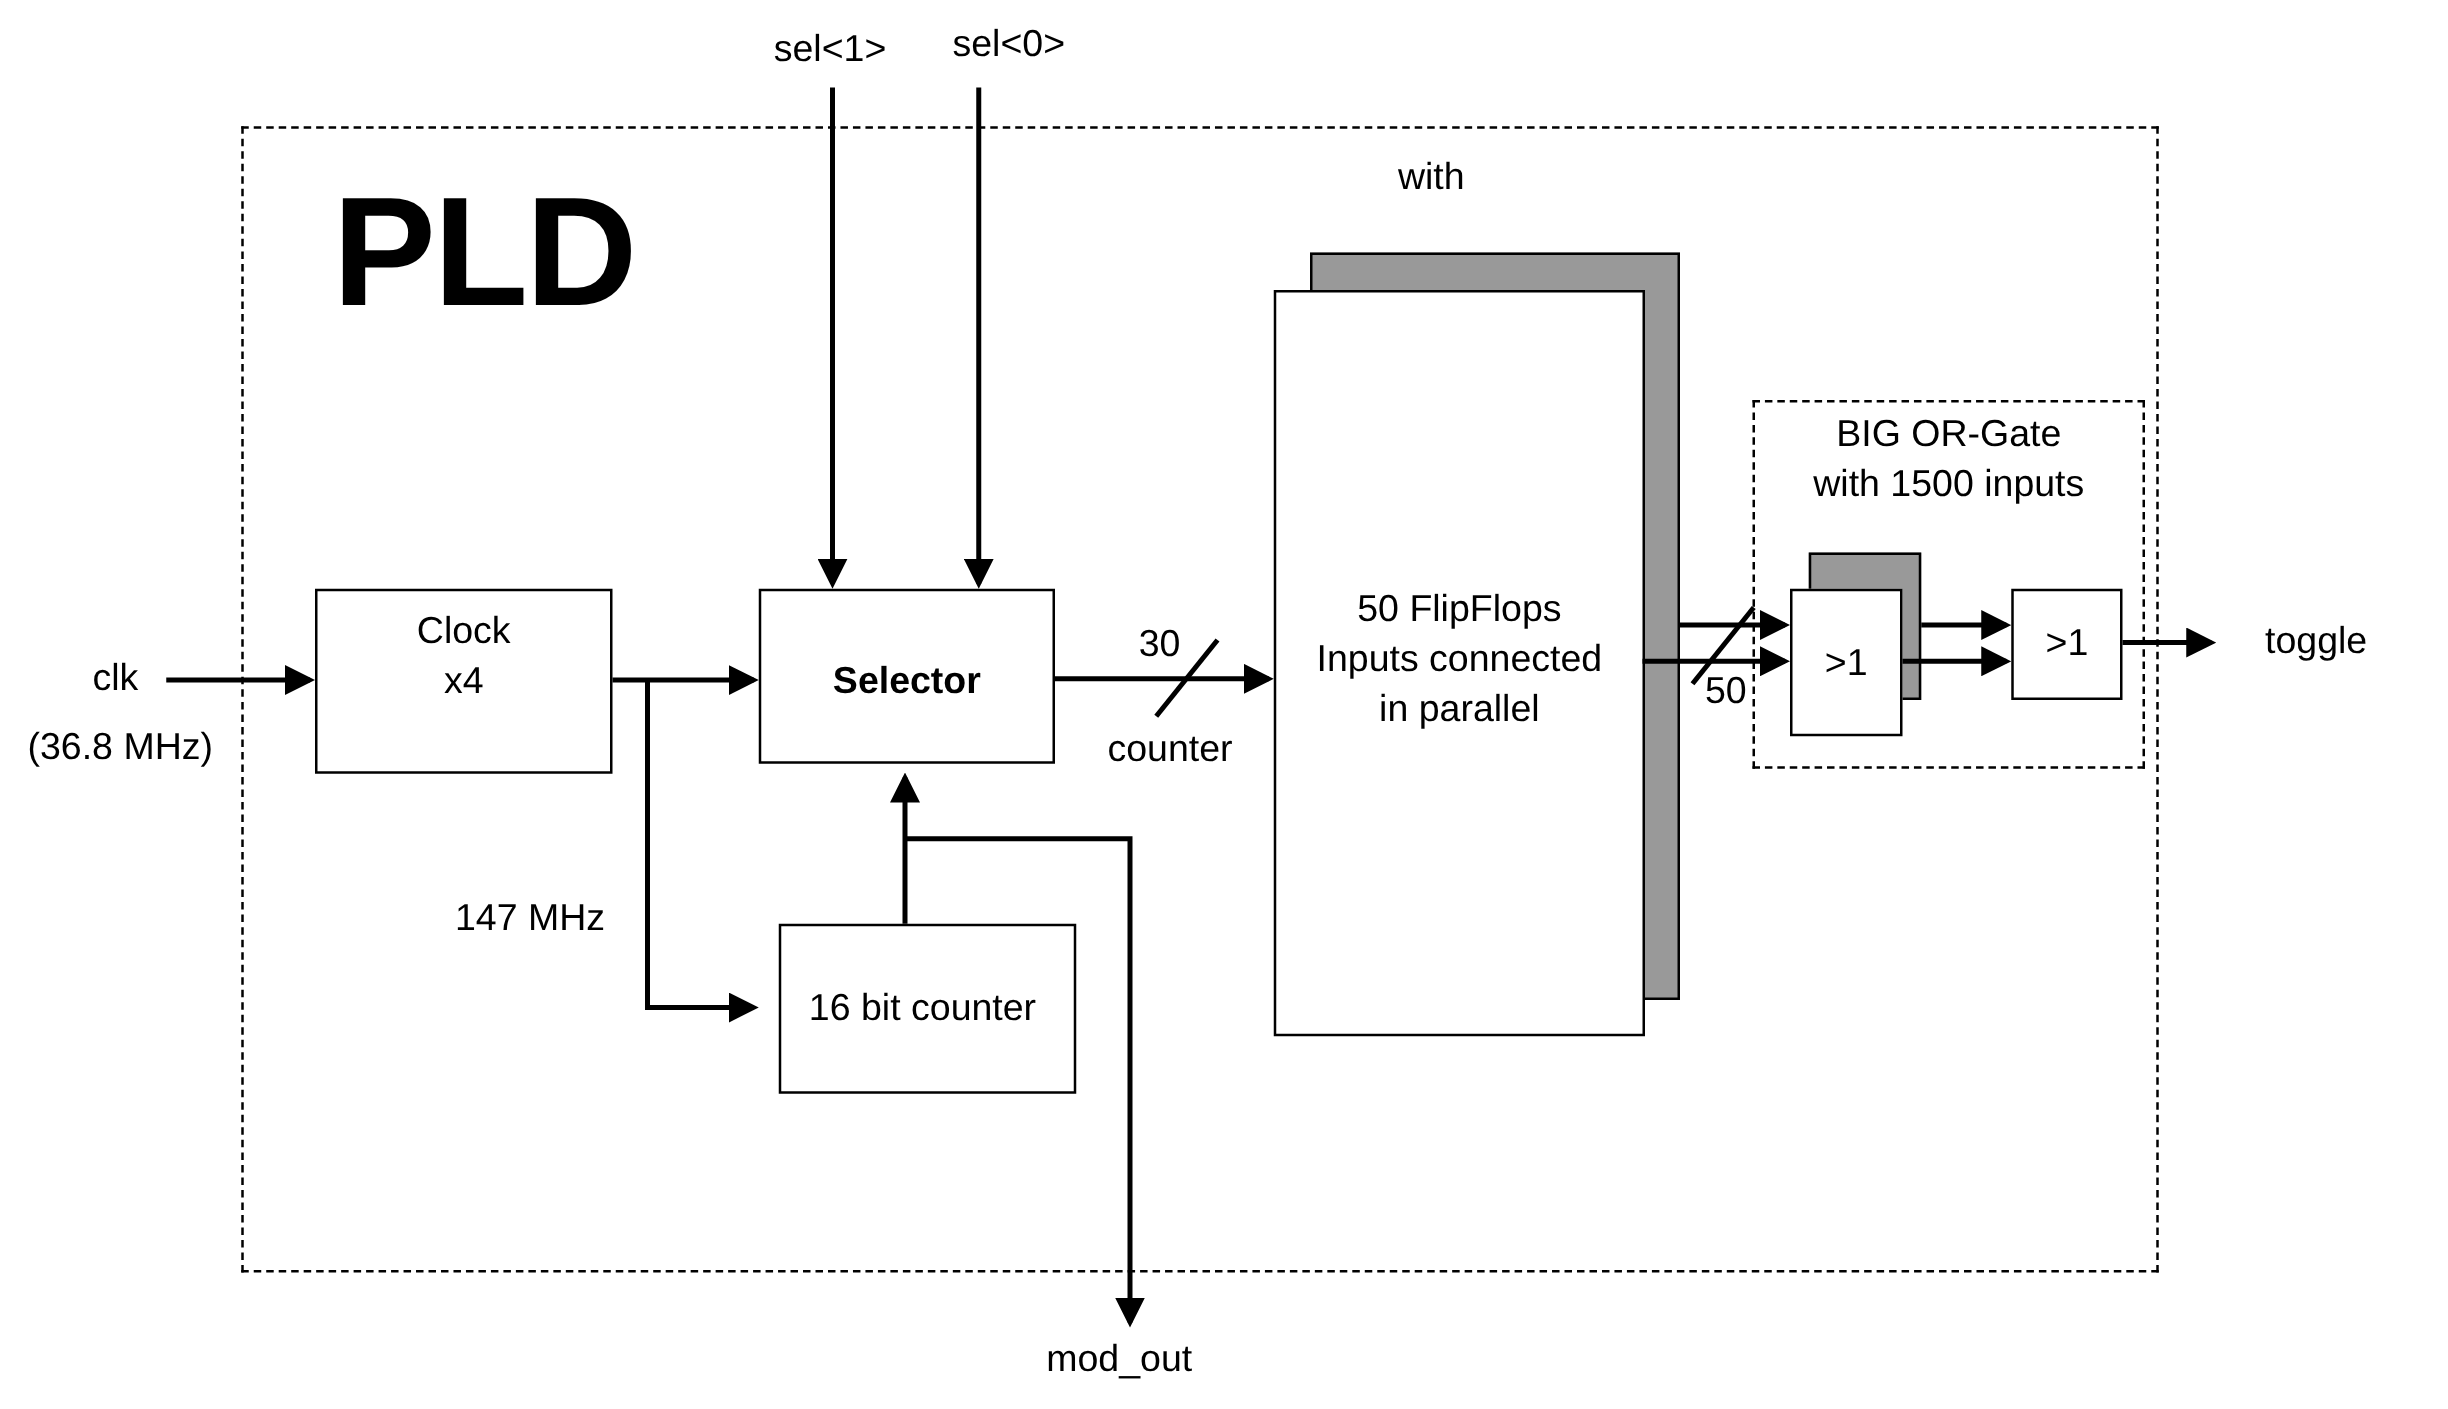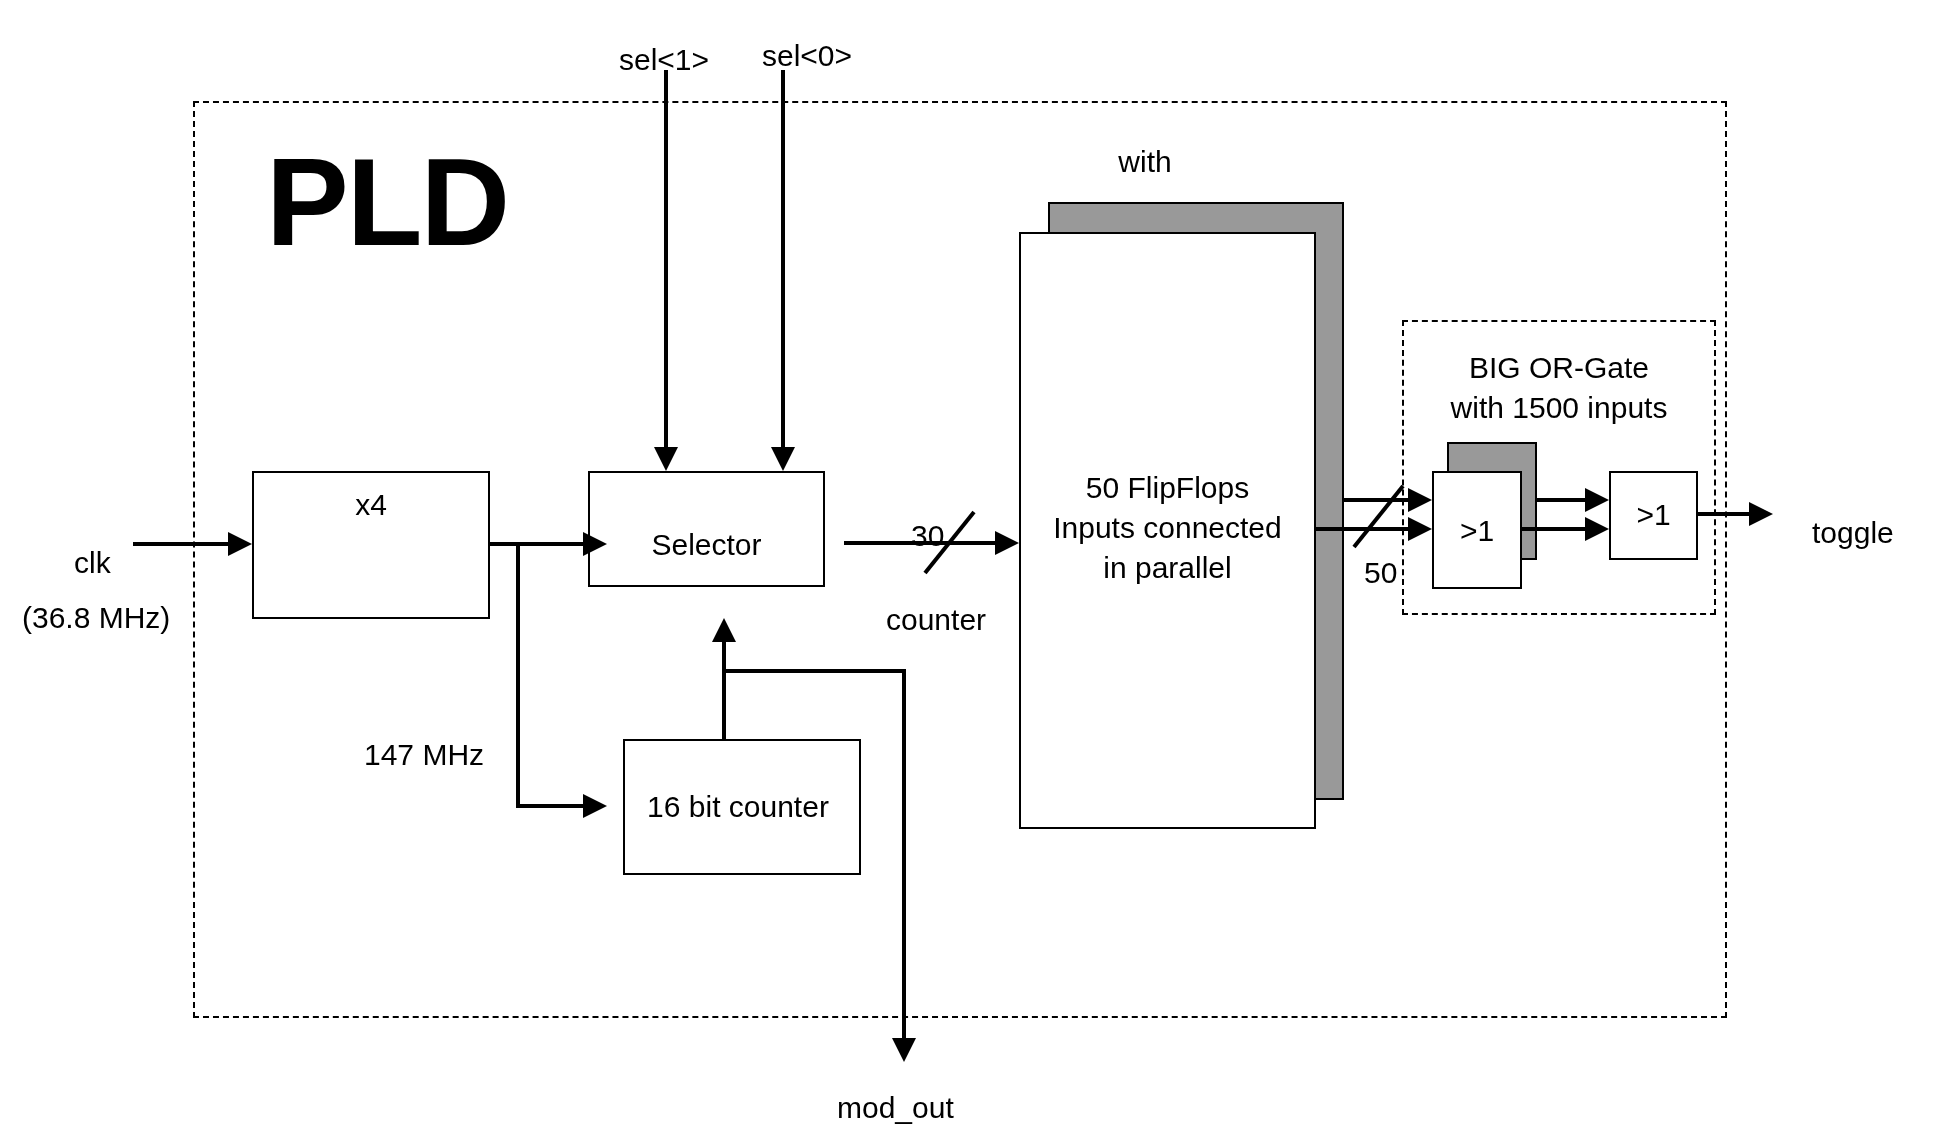--- a/index.html
+++ b/index.html
@@ -2,21 +2,21 @@
 <html><head>
 <meta charset="utf-8">
 <style>
   html, body { margin:0; padding:0; background:#ffffff; }
   body { width:1958px; height:1127px; position:relative; overflow:hidden;
          font-family:"Liberation Sans", sans-serif; color:#000; }
   svg.wires { position:absolute; left:0; top:0; width:1958px; height:1127px; }
   .box { position:absolute; box-sizing:border-box; border:2px solid #000; background:#fff; }
   .shadow { position:absolute; box-sizing:border-box; border:2px solid #000; background:#999999; }
   .dashed { position:absolute; box-sizing:border-box; border:2px dashed #000; }
-  .lbl { position:absolute; font-size:30px; line-height:40px; white-space:nowrap;margin-top:20px; }
+  .lbl { position:absolute; font-size:30px; line-height:40px; white-space:nowrap; }
   .center { text-align:center; }
   .title { position:absolute; font-size:124px; font-weight:bold; line-height:124px; letter-spacing:-2px; }
   .boxtext { position:absolute; font-size:30px; line-height:40px; text-align:center; left:0; right:0; }
 </style>
 </head>
 <body>
 
 <div class="dashed" style="left:193px; top:101px; width:1534px; height:917px;"></div>
 
 <div class="title" style="left:266px; top:140px;">PLD</div>
@@ -28,25 +28,26 @@
     <div>Inputs connected</div>
     <div>in parallel</div>
   </div>
 </div>
 <div class="lbl center" style="left:960px; width:370px; top:122px;">
   <div>with</div>
 </div>
 
 <div class="box" style="left:252px; top:471px; width:238px; height:148px;">
   <div class="boxtext" style="top:12px;">
+    <div>Clock</div>
     <div>x4</div>
   </div>
 </div>
 
-<div class="box" style="left:588px; top:471px; width:237px; height:116px;">
+<div class="box" style="left:607px; top:471px; width:237px; height:140px;font-weight:bold;">
   <div class="boxtext" style="top:52px;">Selector</div>
 </div>
 
 <div class="box" style="left:607px; top:739px; width:238px; height:136px;margin-left:16px;">
   <div class="boxtext" style="top:46px; right:8px;">16 bit counter</div>
 </div>
 
 <div class="dashed" style="left:1402px; top:320px; width:314px; height:295px;"></div>
 <div class="lbl center" style="left:1402px; width:314px; top:328px;">
   <div>BIG OR-Gate</div>

